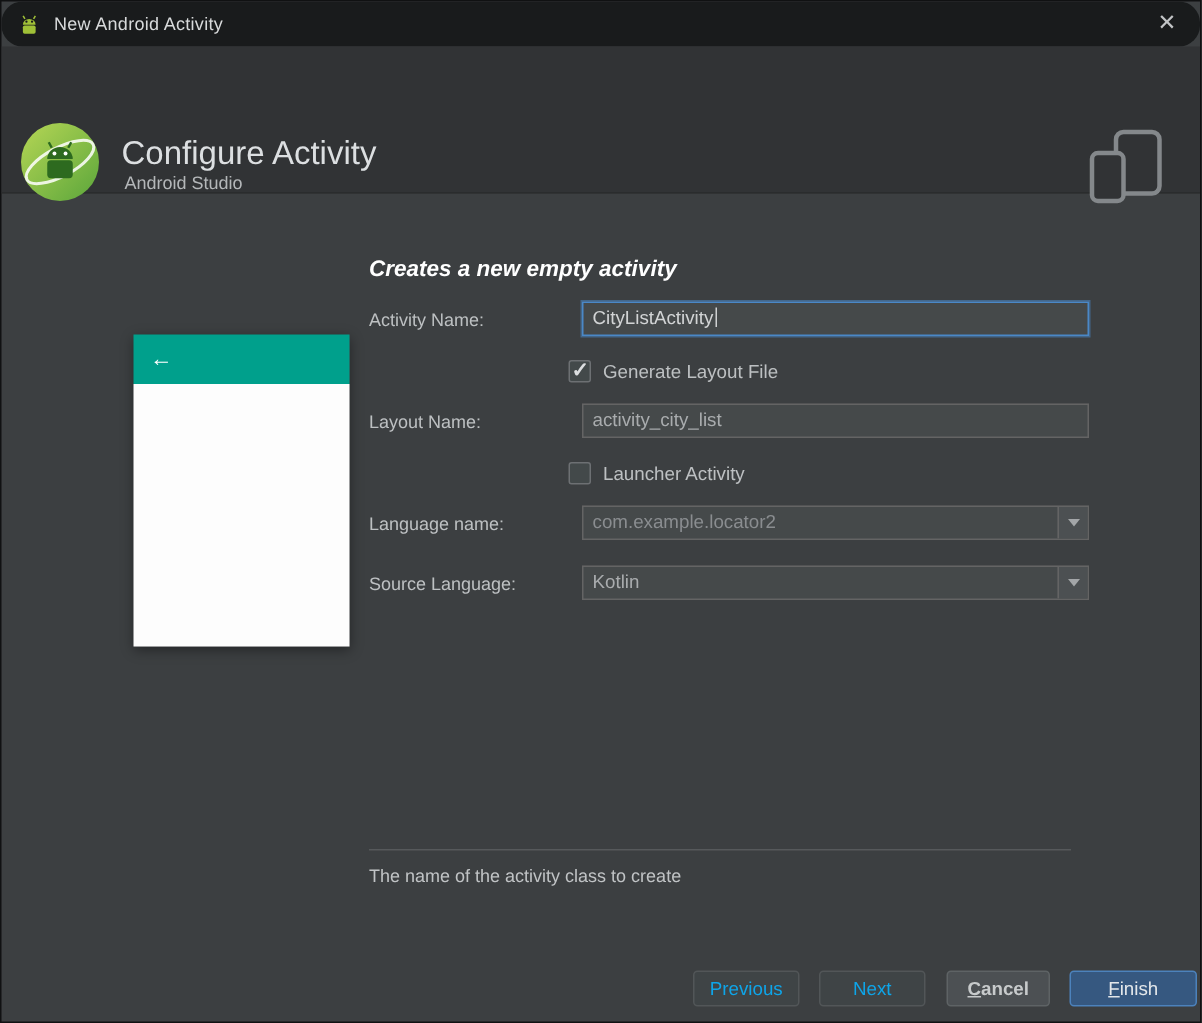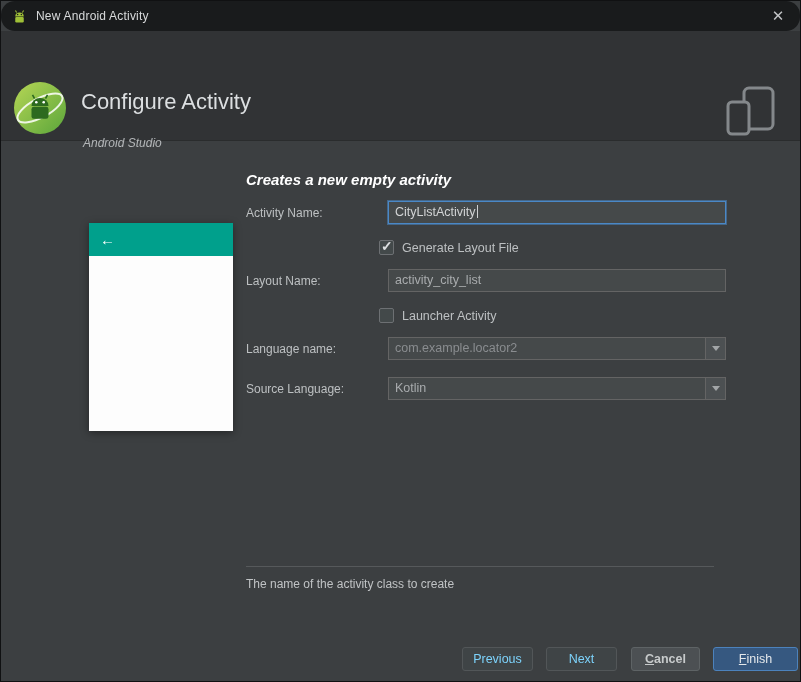--- a/index.html
+++ b/index.html
@@ -20,26 +20,26 @@
   }
   .titlebar .app-ico { width:17px; height:17px; margin-right:8px; display:inline-flex; }
   .titlebar .title { font-size:12px; letter-spacing:.2px; }
   .titlebar .close {
     margin-left:auto; font-size:15px; color:#c2c4c6; cursor:pointer;
     width:24px; text-align:center; line-height:30px;
   }
 
   
   .header {
-    position:absolute; top:30px; left:0; right:0; height:110px;
+    position:absolute; top:30px; left:0; right:0; height:98px;
     background:#313335; border-bottom:1px solid #2a2c2d;
   }
   .logo { position:absolute; left:12px; top:50px; width:54px; height:54px; }
   .h-title { position:absolute; left:80px; top:58px; font-size:22px; color:#dcdfe1; font-weight:400; }
-  .h-sub   { position:absolute; left:82px; top:105px; font-size:12px; color:#b4b7b9;font-style:italic; }
+  .h-sub   { position:absolute; left:82px; top:84px; font-size:12px; color:#b4b7b9; }
   .devices { position:absolute; right:24px; top:54px; width:52px; height:52px; }
 
   
   .body { position:absolute; top:129px; left:0; right:0; bottom:0; }
 
   .heading {
     position:absolute; left:245px; top:41px;
     font-size:15px; font-weight:bold; color:#ffffff;font-style:italic;
   }
 
@@ -95,21 +95,21 @@
 
   .separator { position:absolute; left:245px; width:468px; top:436px; border-top:1px solid #56595b; }
   .hint { position:absolute; left:245px; top:447px; font-size:12px; color:#c0c3c5; }
 
   
   .btn {
     position:absolute; top:517px; height:24px; border-radius:3px;
     font-size:12.5px; font-family:"Liberation Sans",sans-serif;
     cursor:pointer; text-align:center;
   }
-  .btn-disabled { background:#3f4446; border:1px solid #525658; color:#7dd3fc; cursor:default; }
+  .btn-disabled { background:#3f4446; border:1px solid #525658; color:#0ea5e9; cursor:default; }
   .btn-normal   { background:#4c5053; border:1px solid #5e6365; color:#c7cacb; }
   .btn-primary  { background:#365880; border:1px solid #4c82bc; color:#e3e7ea; }
   .mn { text-decoration: underline; }
   #btn-previous { left:461px; width:71px; }
   #btn-next     { left:545px; width:71px; }
   #btn-cancel   { left:630px; width:69px;font-weight:bold; }
   #btn-finish   { left:712px; width:85px; }
 </style>
 </head>
 <body>

